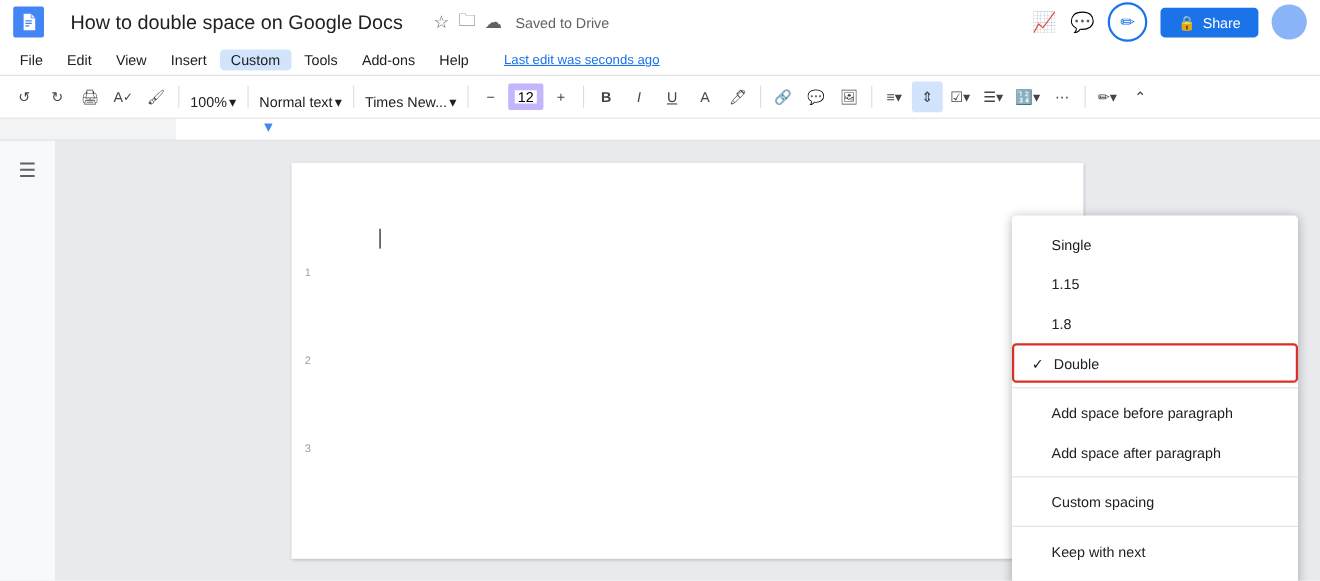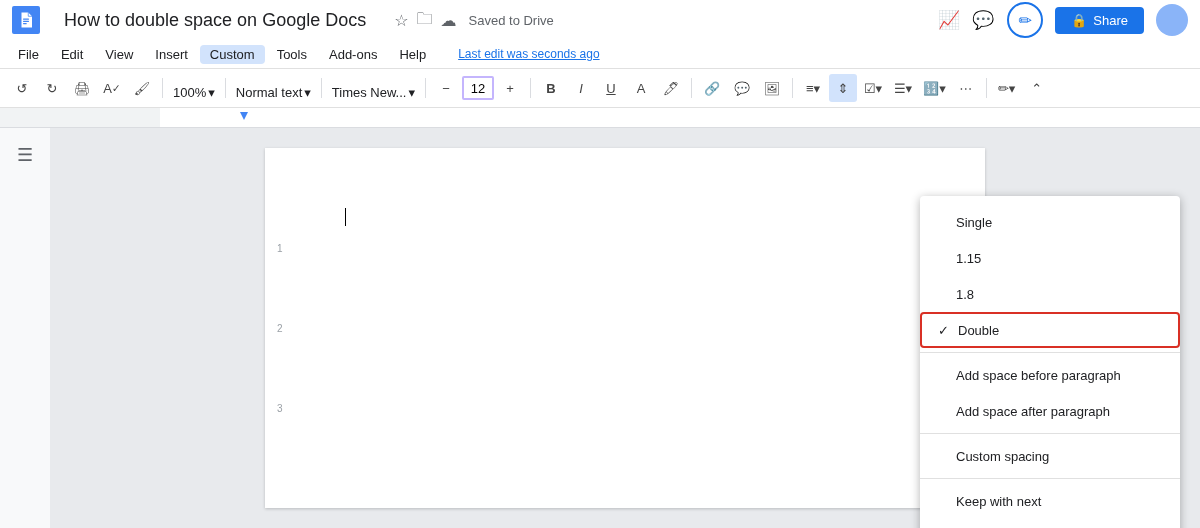--- a/index.html
+++ b/index.html
@@ -50,21 +50,21 @@
       border-radius: 3px; padding: 0 4px;
     }
     .tb-btn.active { background: #d2e3fc; }
     .tb-separator { width: 1px; height: 20px; background: #dadce0; margin: 0 4px; }
     .tb-select {
       border: none; background: none; font-size: 13px; color: #202124; cursor: pointer;
       display: flex; align-items: flex-end; gap: 2px; padding: 2px 4px; border-radius: 3px; height: 28px;
     }
     .font-size-area { display: flex; align-items: center; gap: 2px; }
     .font-size-input {
-      width: 32px; height: 24px; border: 2px solid #c4b5fd; text-align: center;
+      width: 32px; height: 24px; border: 6px solid #c4b5fd; text-align: center;
       font-size: 13px; border-radius: 2px;
     }
 
     
     .ruler {
       height: 20px; background: #f1f3f4; border-bottom: 1px solid #dadce0;
       position: relative; overflow: hidden;
     }
     .ruler-content {
       position: absolute; left: 0; right: 0; height: 100%;

